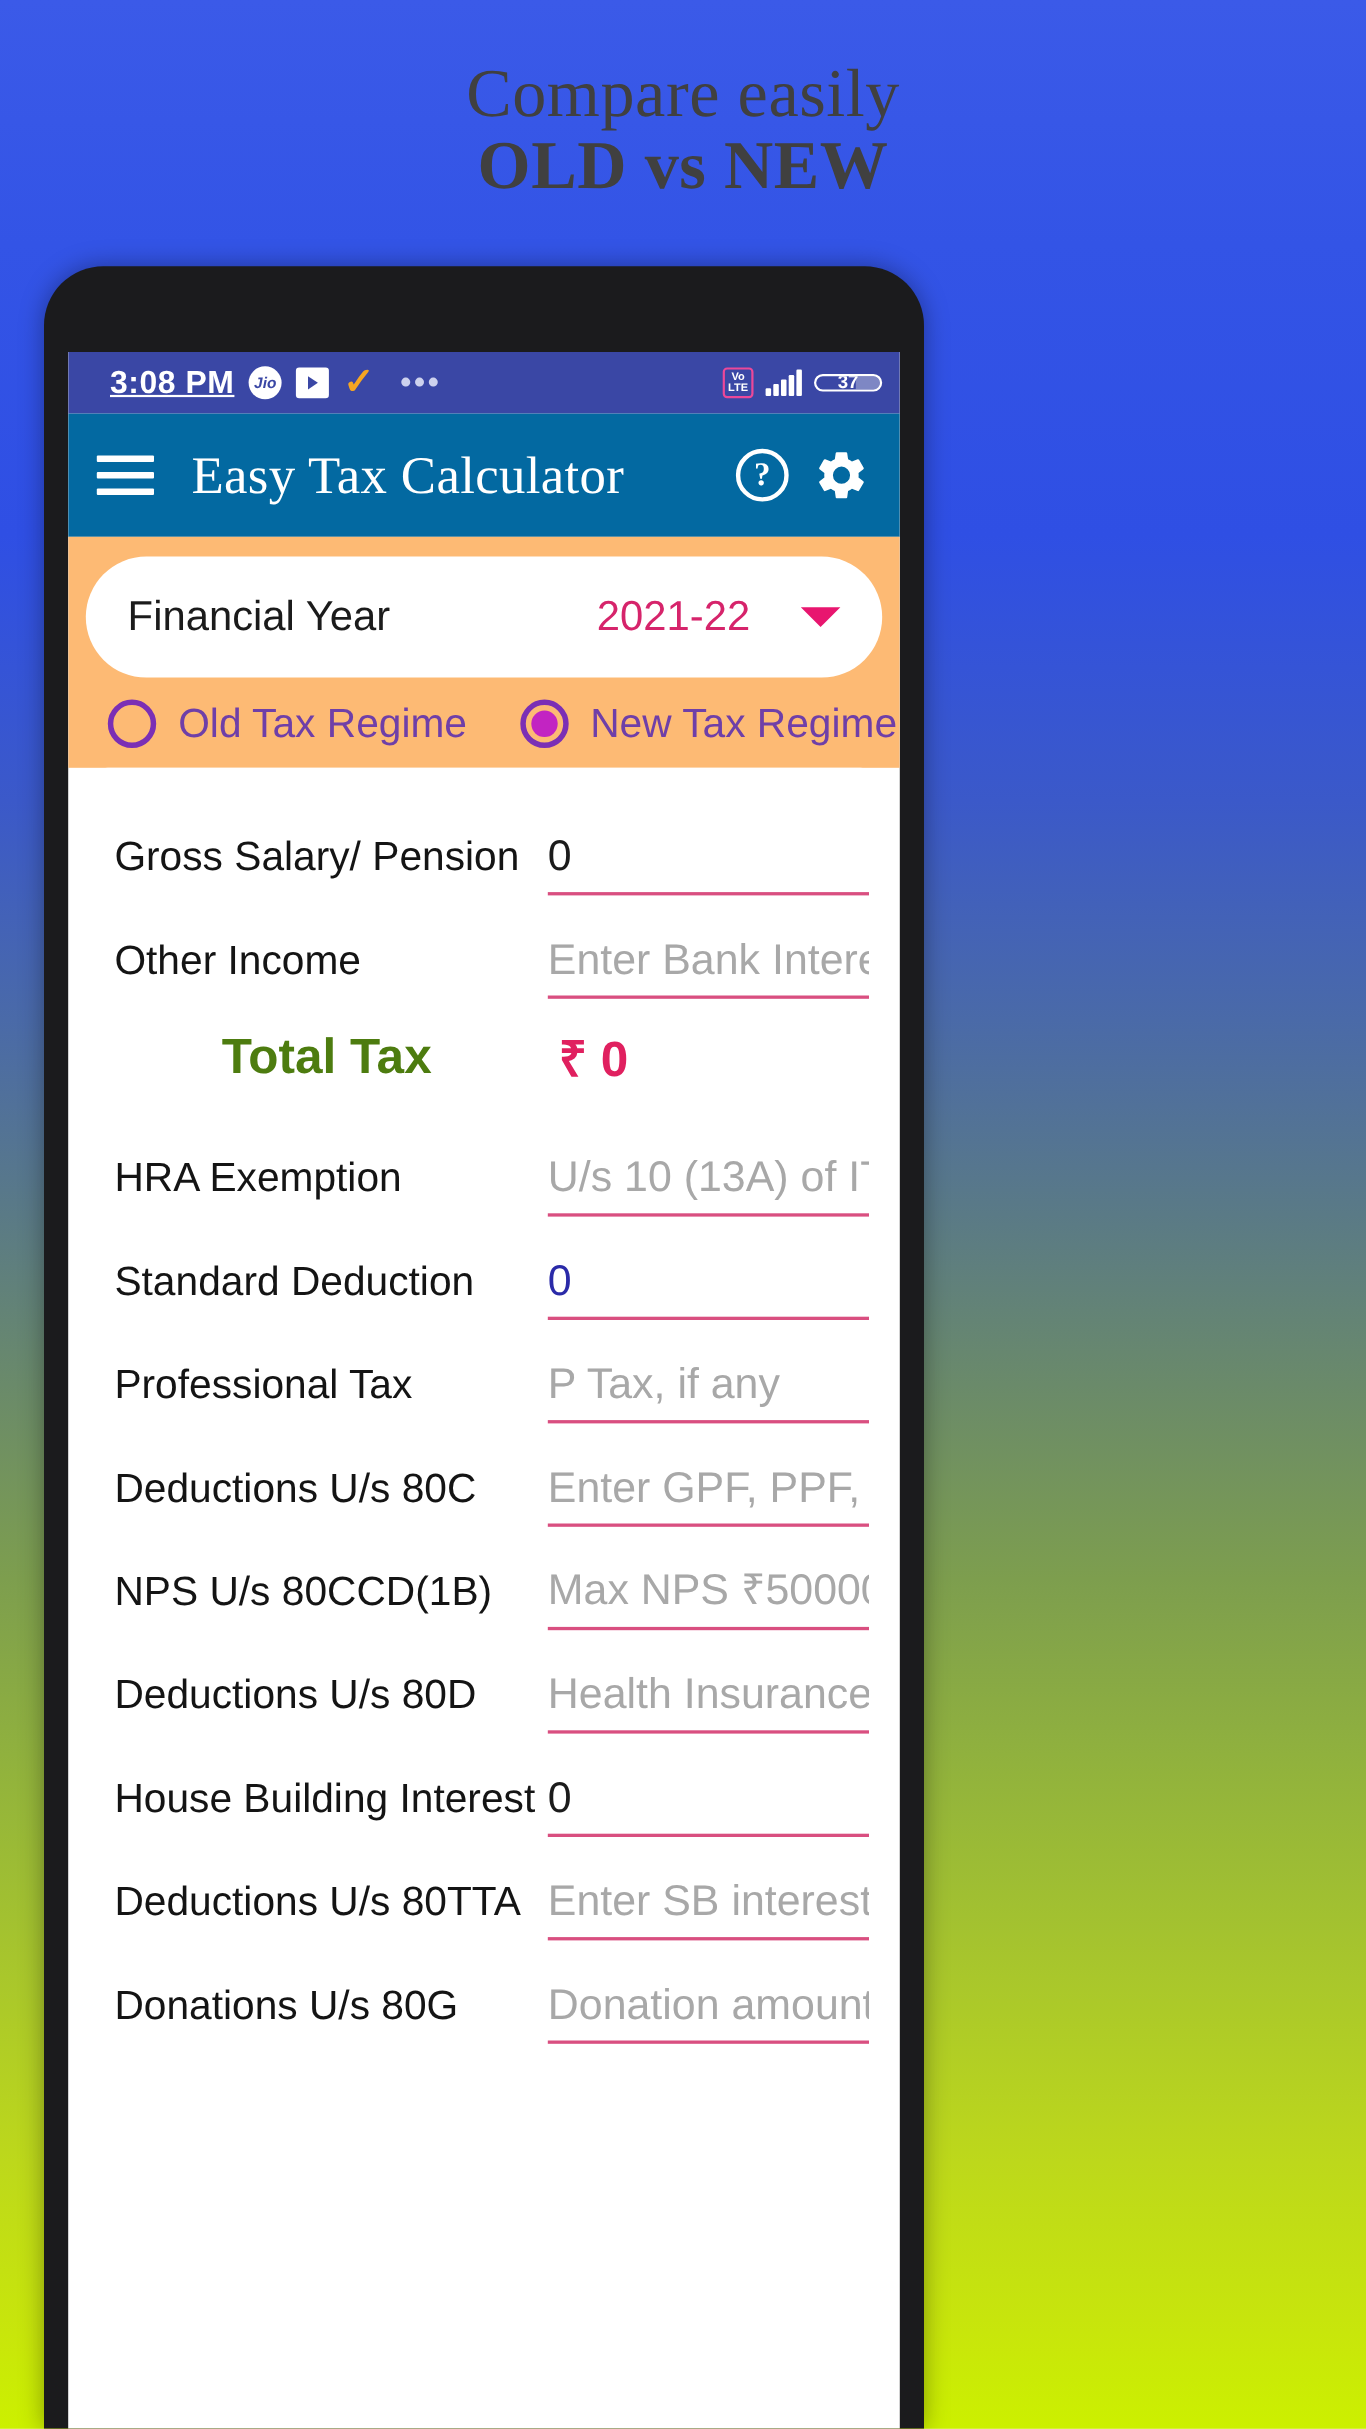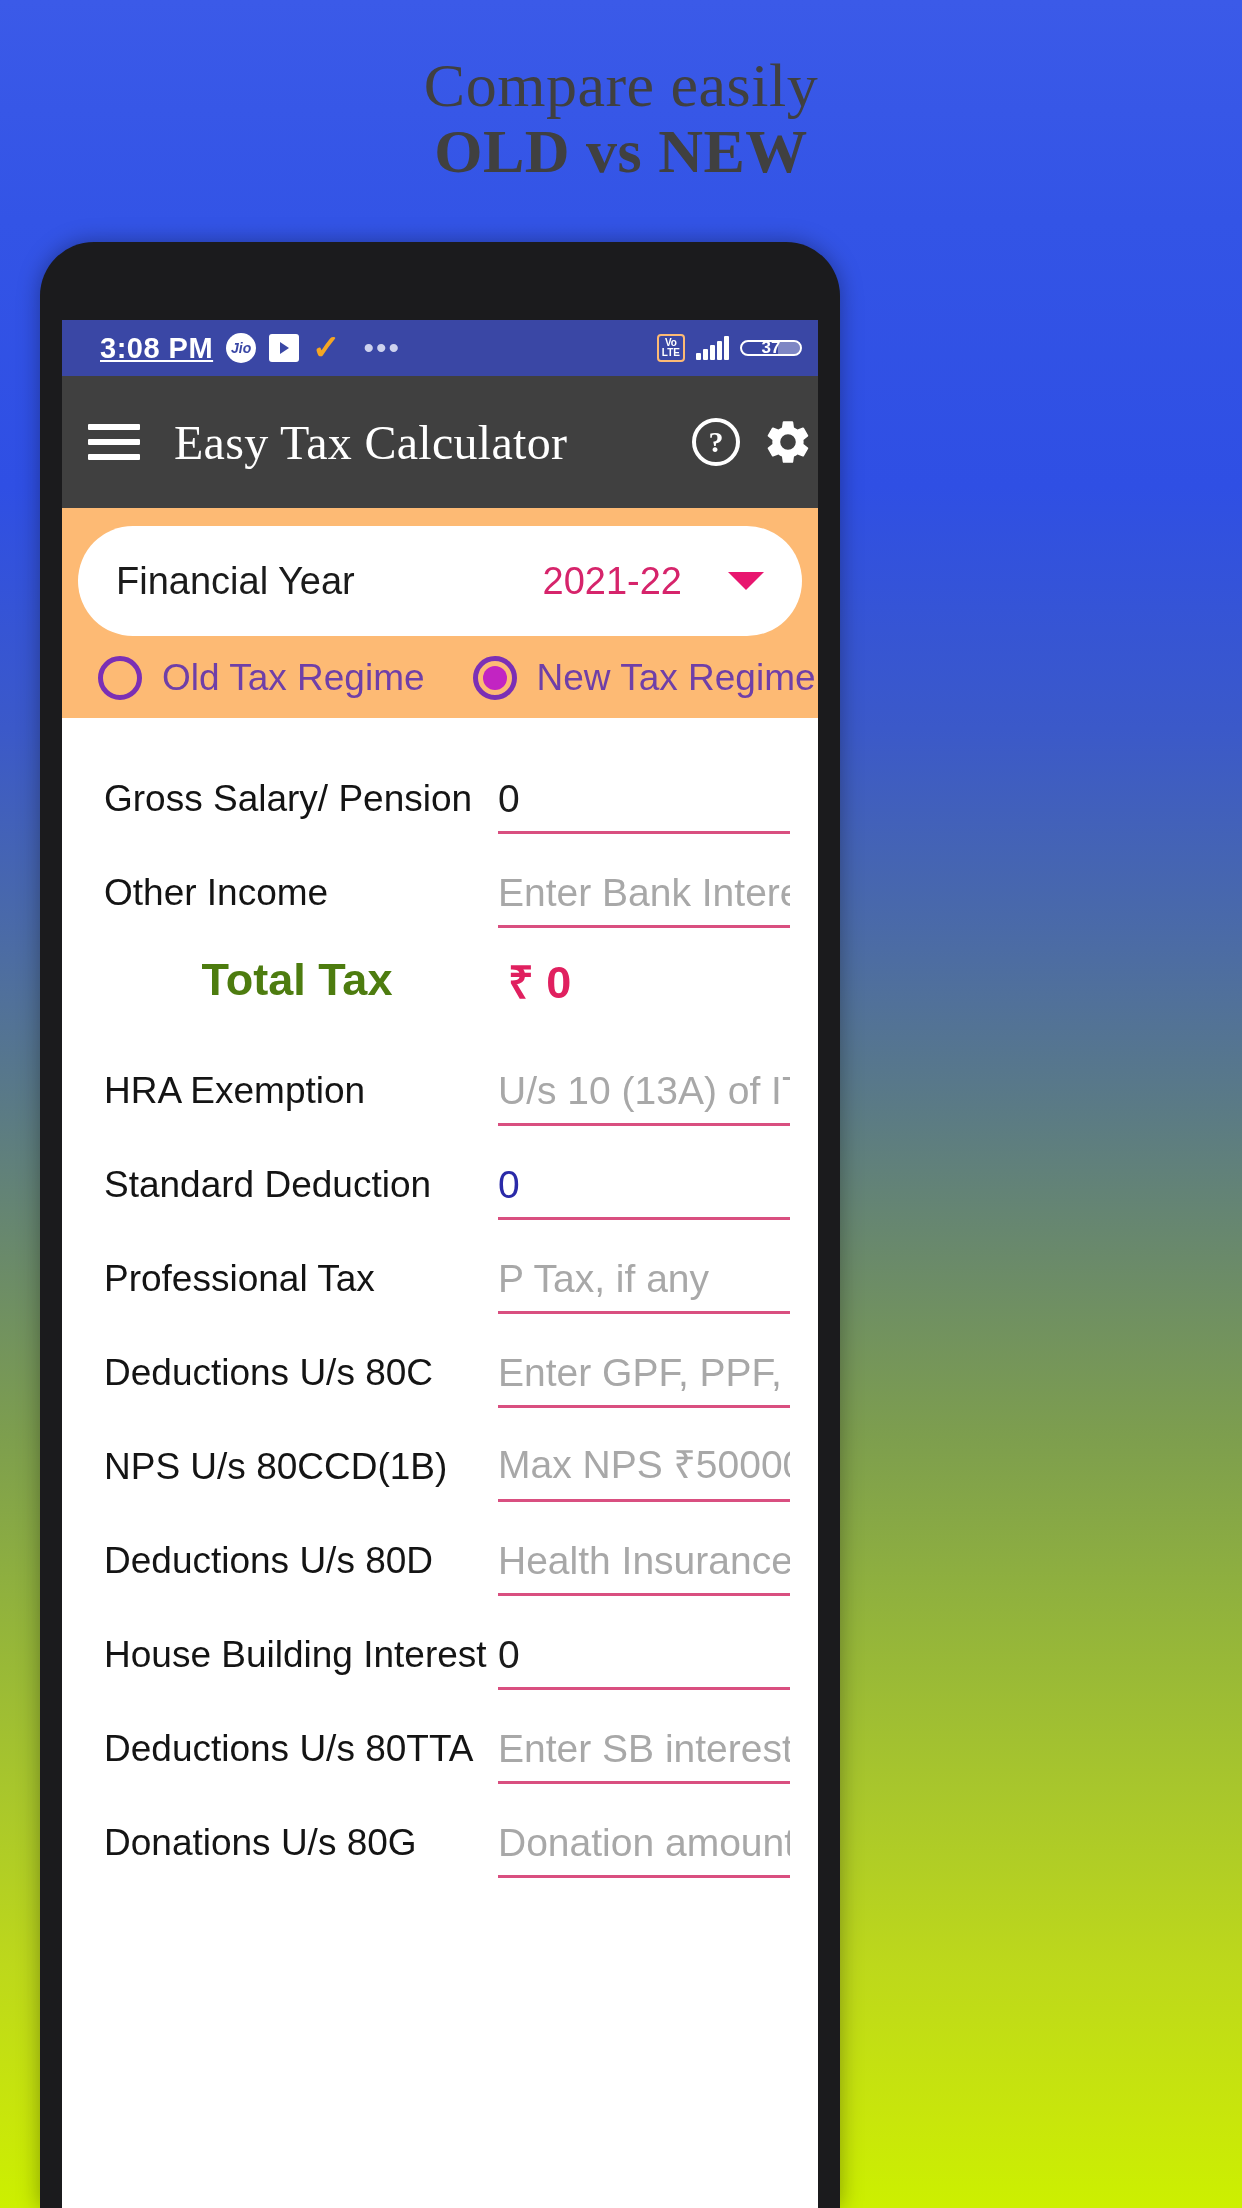--- a/index.html
+++ b/index.html
@@ -49,40 +49,40 @@
             color:#3a47a5; font-size:14px; font-weight:bold; display:flex;
             align-items:center; justify-content:center; font-style:italic; }
   .ic-media { width:30px; height:28px; background:#ffffff; border-radius:3px;
               display:flex; align-items:center; justify-content:center; }
   .ic-media i { width:0; height:0; border-left:9px solid #3a47a5;
                 border-top:6px solid transparent; border-bottom:6px solid transparent;
                 display:block; }
   .ic-check { font-size:34px; color:#f5a623; line-height:0.8; font-weight:bold; }
   .ic-dots { font-size:30px; letter-spacing:2px; color:#cdd2ee; margin-left:10px;
              line-height:0.6; }
-  .ic-volte { border:2px solid #fdba74; border-radius:4px; font-size:10px;
+  .ic-volte { border:2px solid #ec4899; border-radius:4px; font-size:10px;
               line-height:10px; padding:2px 3px; text-align:center;
               font-weight:bold; letter-spacing:0; }
   .bars { display:flex; align-items:flex-end; gap:2px; height:24px; }
   .bars span { width:5px; background:#ffffff; border-radius:1px; }
   .bars span:nth-child(1){height:7px;}
   .bars span:nth-child(2){height:11px;}
   .bars span:nth-child(3){height:15px;}
   .bars span:nth-child(4){height:19px;}
   .bars span:nth-child(5){height:24px;}
   .batt { border:2px solid #ffffff; border-radius:13px; height:16px; width:62px;
           display:flex; align-items:center; justify-content:center;
           font-size:17px; font-weight:bold; position:relative; overflow:hidden; }
   .batt::after { content:""; position:absolute; right:0; top:0; bottom:0;
                  width:22px; background:rgba(255,255,255,0.35); }
   .batt b { position:relative; z-index:2; }
 
   
-  .appbar { height:132px; background:#404040; display:flex; align-items:center;
-            padding:0 4px 0 26px; color:#ffffff; }
+  .appbar { height:112px; background:#0369a1; display:flex; align-items:center;
+            padding:0 27px 0 26px; color:#ffffff; }
   .hamburger { width:52px; display:flex; flex-direction:column; gap:9px;
                cursor:pointer; }
   .hamburger span { display:block; height:6px; background:#ffffff; border-radius:1px; }
   .app-title { flex:1; font-family:"Liberation Serif", serif; font-size:48px;
                margin-left:34px; letter-spacing:0.3px; white-space:nowrap; }
   .bar-ic { margin-left:22px; display:flex; align-items:center;
             justify-content:center; cursor:pointer; }
   .help-circle { width:48px; height:48px; border-radius:50%;
                  border:4px solid #ffffff; display:flex; align-items:center;
                  justify-content:center; font-size:30px; font-weight:bold;

